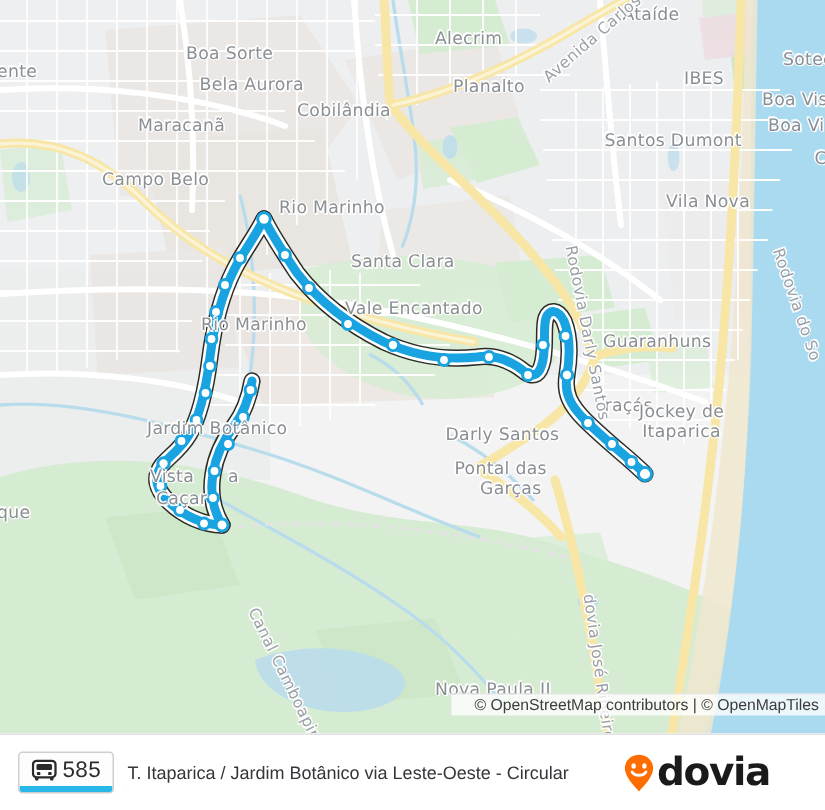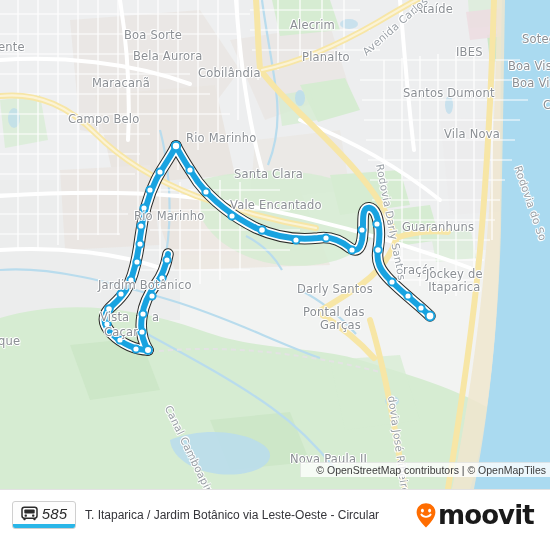--- a/index.html
+++ b/index.html
@@ -83,21 +83,20 @@
     align-items: stretch;
     overflow: hidden;
     margin-right: 9px;
   }
   #route-badge .badge-row {
     display: flex;
     align-items: center;
     justify-content: center;
     gap: 4px;
     padding: 3px 3px 2px 3px;
-    font-style: italic;
   }
   #route-badge .bus-icon { flex: 0 0 auto; line-height: 0; }
   #route-number {
     font-family: "Liberation Sans", sans-serif;
     font-size: 15px;
     font-weight: 400;
     color: #2b2b2b;
     letter-spacing: .2px;
   }
   #route-color-bar { height: 4px; background: #29b6e8; }
@@ -409,16 +408,16 @@
     <div id="moovit-logo">
       <span style="line-height:0;">
         <svg width="22" height="27" viewBox="0 0 22 27" aria-hidden="true">
           <path d="M11 1.2 C 5.7 1.2, 1.6 5.2, 1.6 10.2 C 1.6 16.2, 8.2 22.4, 11 25.6
                    C 13.8 22.4, 20.4 16.2, 20.4 10.2 C 20.4 5.2, 16.3 1.2, 11 1.2 Z" fill="#ff6d00"></path>
           <ellipse cx="7.4" cy="8.6" rx="1.45" ry="1.85" fill="#ffffff"></ellipse>
           <ellipse cx="14.6" cy="8.6" rx="1.45" ry="1.85" fill="#ffffff"></ellipse>
           <path d="M6.4 12.6 C 8.2 15.6, 13.8 15.6, 15.6 12.6" stroke="#ffffff" stroke-width="1.9" fill="none" stroke-linecap="round"></path>
         </svg>
       </span>
-      <span id="moovit-wordmark">moovit</span>
+      <span id="moovit-wordmark">dovia</span>
     </div>
   </div>
 </div>
 
 </body></html>

